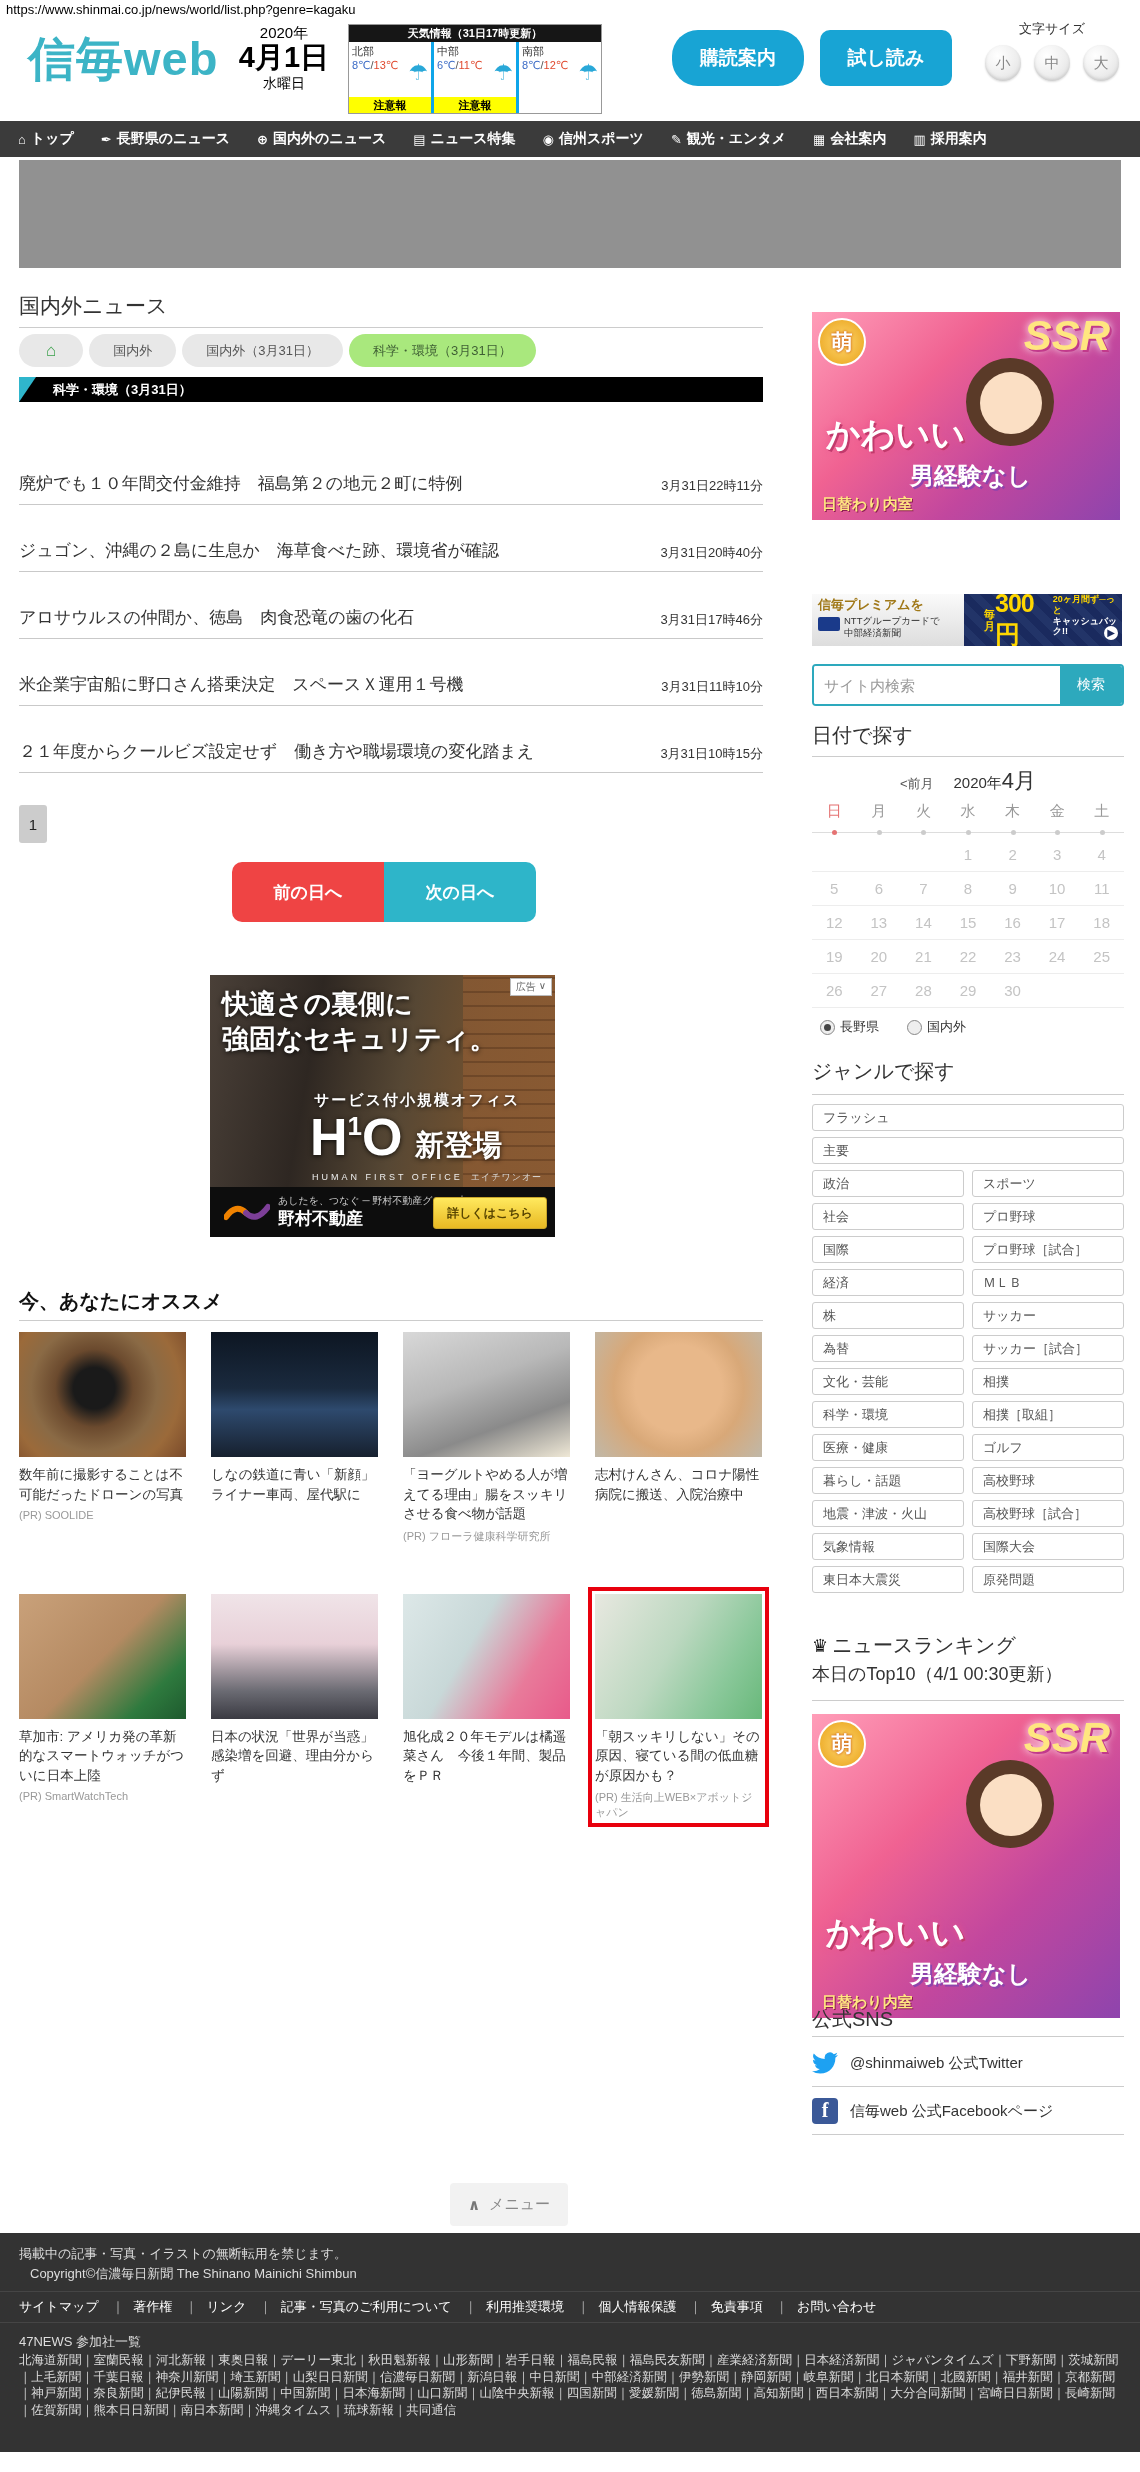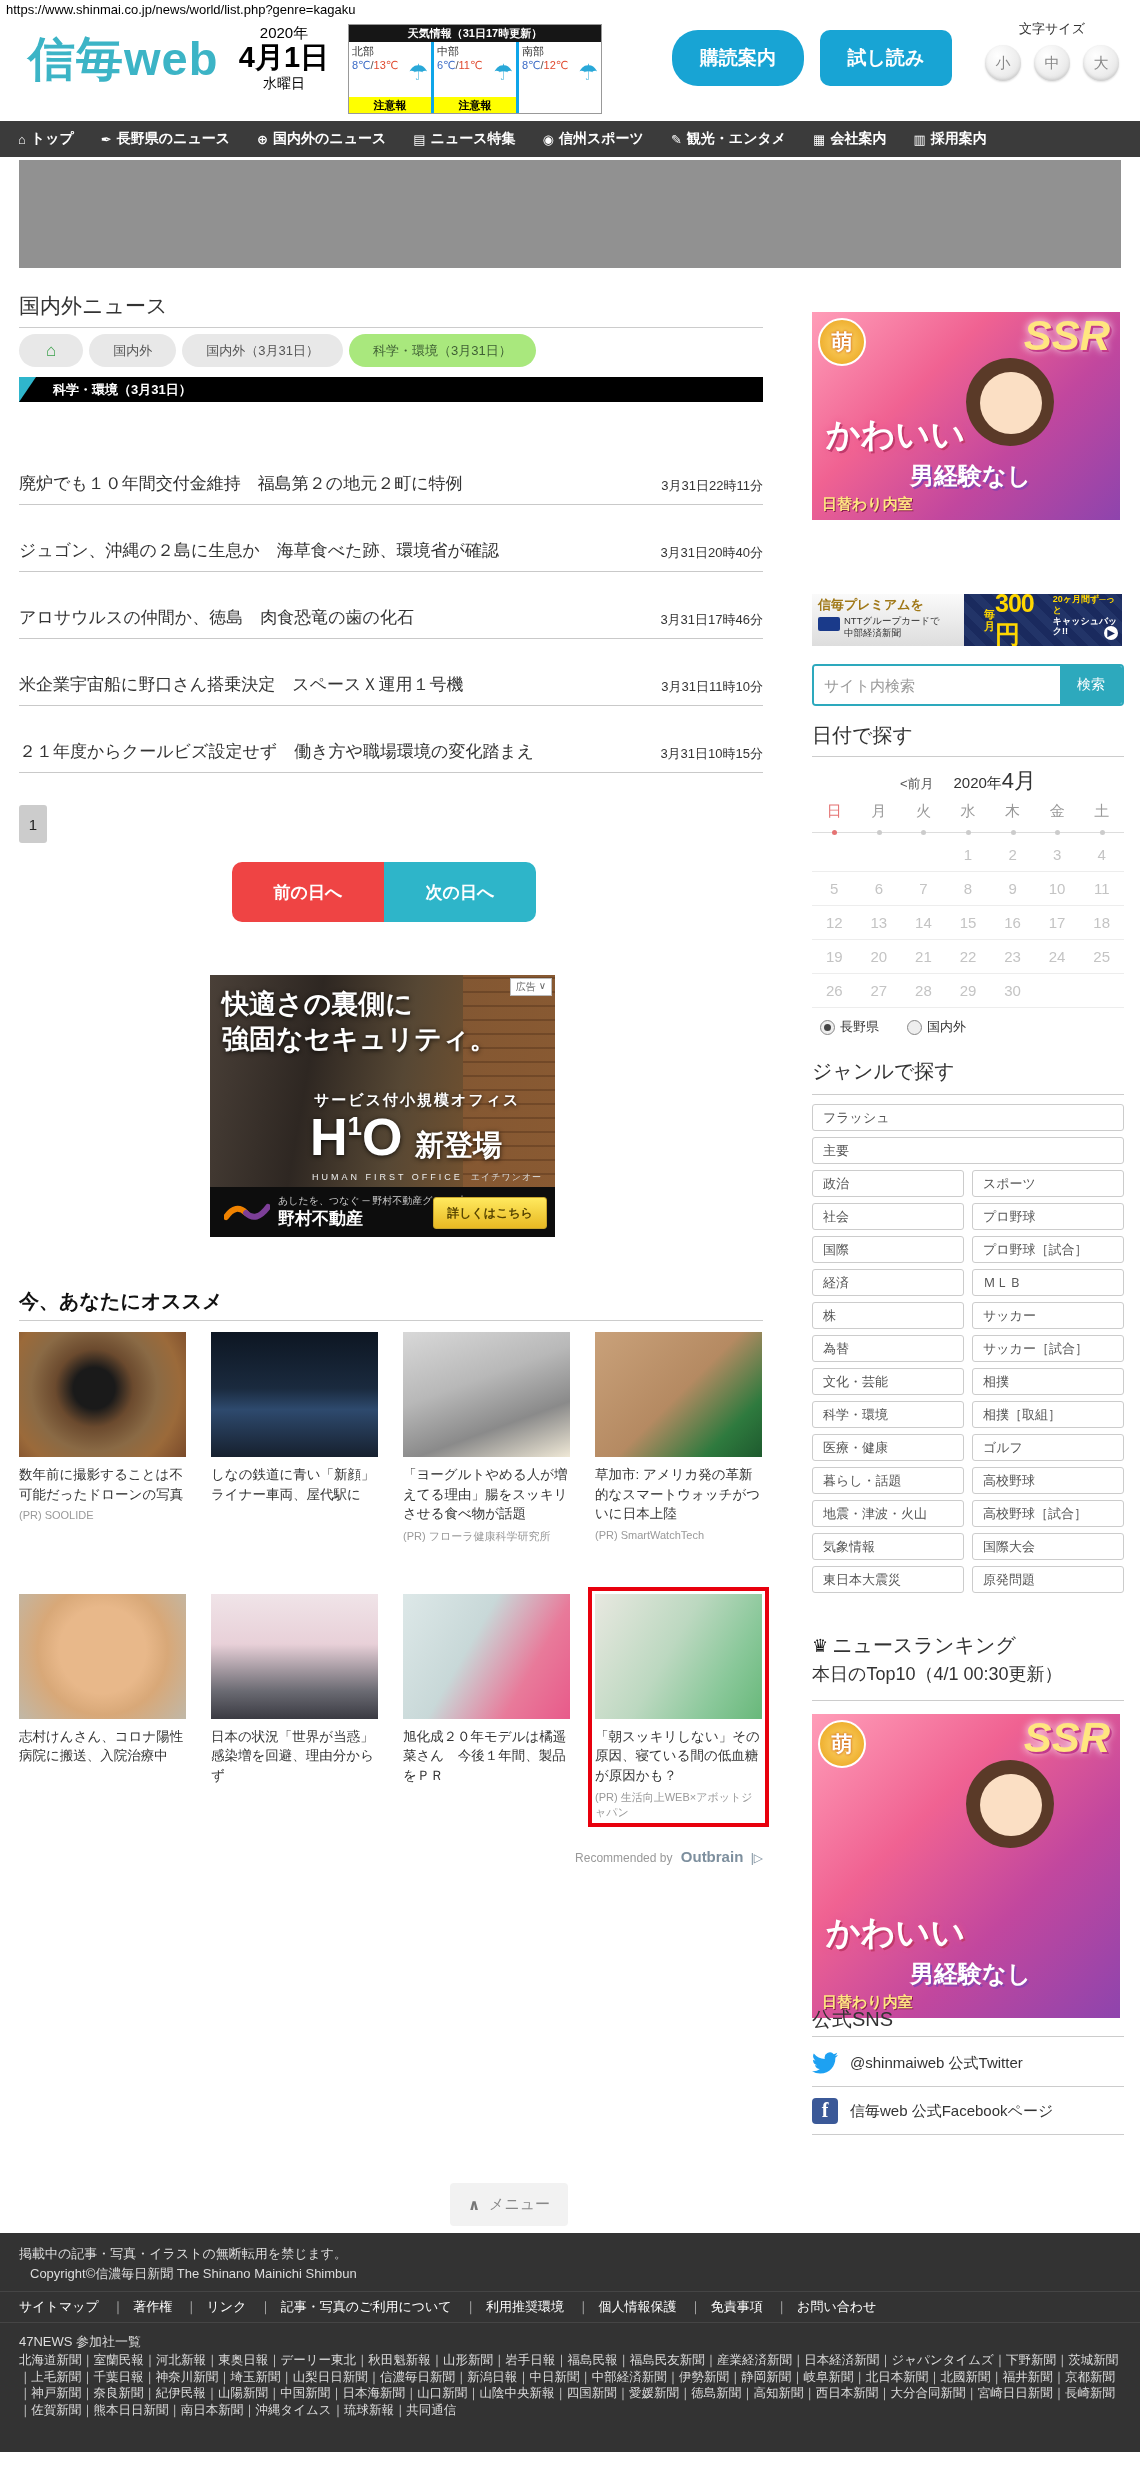--- a/index.html
+++ b/index.html
@@ -405,54 +405,49 @@
 
   </div>
 
   <div class="card">
     <div class="card-img img-doctor"></div>
     <div class="card-title">「ヨーグルトやめる人が増えてる理由」腸をスッキリさせる食べ物が話題</div>
     <div class="card-src">(PR) フローラ健康科学研究所</div>
   </div>
 
   <div class="card">
+    <div class="card-img img-face"></div>
+    <div class="card-title">志村けんさん、コロナ陽性　病院に搬送、入院治療中</div>
+
+  </div>
+
+  <div class="card">
     <div class="card-img img-watch"></div>
     <div class="card-title">草加市: アメリカ発の革新的なスマートウォッチがついに日本上陸</div>
     <div class="card-src">(PR) SmartWatchTech</div>
-  </div>
-
-  <div class="card">
-    <div class="card-img img-face"></div>
-    <div class="card-title">志村けんさん、コロナ陽性　病院に搬送、入院治療中</div>
-
   </div>
 
   <div class="card">
     <div class="card-img img-sakura"></div>
     <div class="card-title">日本の状況「世界が当惑」　感染増を回避、理由分からず</div>
 
   </div>
 
   <div class="card">
     <div class="card-img img-model"></div>
     <div class="card-title">旭化成２０年モデルは橘遥菜さん　今後１年間、製品をＰＲ</div>
 
   </div>
 
   <div class="card frame-red">
     <div class="card-img img-women"></div>
     <div class="card-title">「朝スッキリしない」その原因、寝ている間の低血糖が原因かも？</div>
     <div class="card-src">(PR) 生活向上WEB×アボットジャパン</div>
   </div>
 </div>
-  <div class="abs outbrain">
-    <span>Recommended by</span>
-    <span class="ob-brand">Outbrain</span>
-    <span class="ob-arrow">|▷</span>
-  </div>
 
   <div class="ssr-ad ssr-1">
     <div class="ssr-badge">萌</div>
     <div class="ssr-mark">SSR</div>
     <div class="girl-hair"></div>
     <div class="girl-face"></div>
     <div class="ssr-catch1">かわいい</div>
     <div class="ssr-catch2">男経験なし</div>
     <div class="ssr-game">日替わり内室</div>
   </div>

